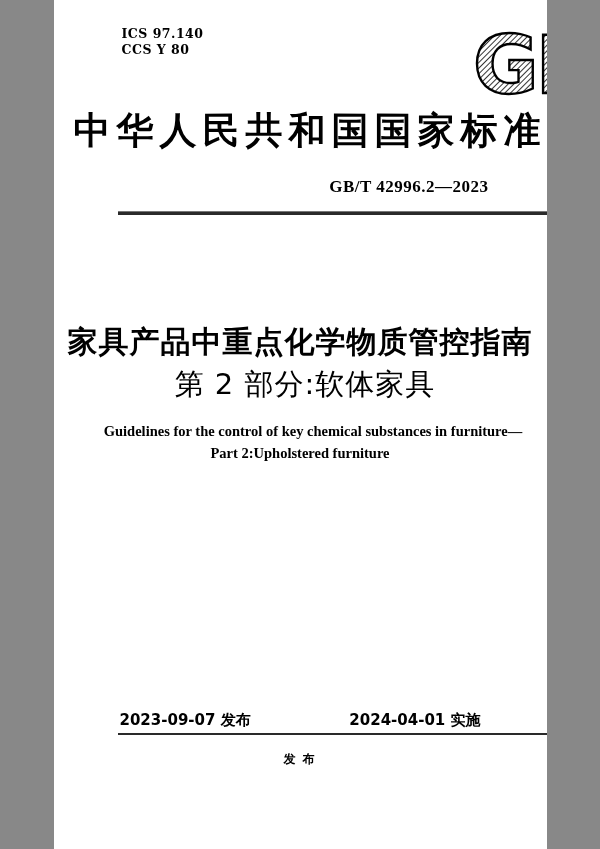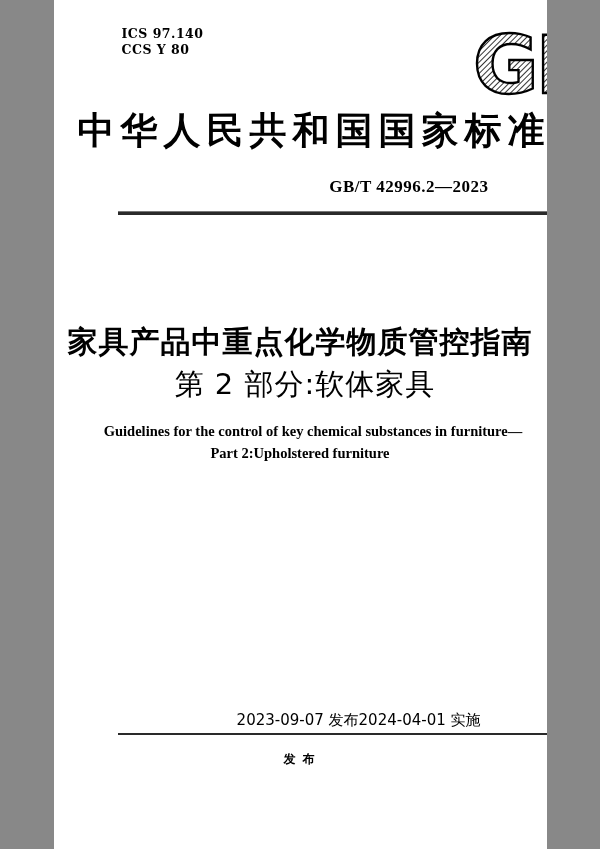--- a/index.html
+++ b/index.html
@@ -25,24 +25,24 @@
   }
   .gb-logo {
     position: absolute;
     left: 417px;
     top: 30px;
     width: 132px;
     height: 70px;
   }
   .heading-cn {
     position: absolute;
-    left: 18px;
+    left: 0;
     right: 0;
     top: 106px;
-    text-align: left;
+    text-align: right;
     font-family: "Liberation Serif", serif;
     font-weight: bold;
     font-size: 37px;
     letter-spacing: 6px;
     text-indent: 6px;
     white-space: nowrap;
   }
   .std-number {
     position: absolute;
     right: 58px;
@@ -102,24 +102,24 @@
     font-family: "Liberation Serif", serif;
     font-weight: bold;
     font-size: 14.5px;
   }
   .dates-row {
     position: absolute;
     left: 66px;
     right: 66px;
     top: 711px;
     display: flex;
-    justify-content: flex-end;
+    justify-content: space-between;
     font-family: "DejaVu Sans", sans-serif;
     font-size: 15px;
-    font-weight: 400;
+    font-weight: 700;
   }
   .rule-bottom {
     position: absolute;
     left: 64px;
     top: 733px;
     width: 473px;
     height: 2px;
     background: #2a2a2a;
   }
   .issuer-row {

